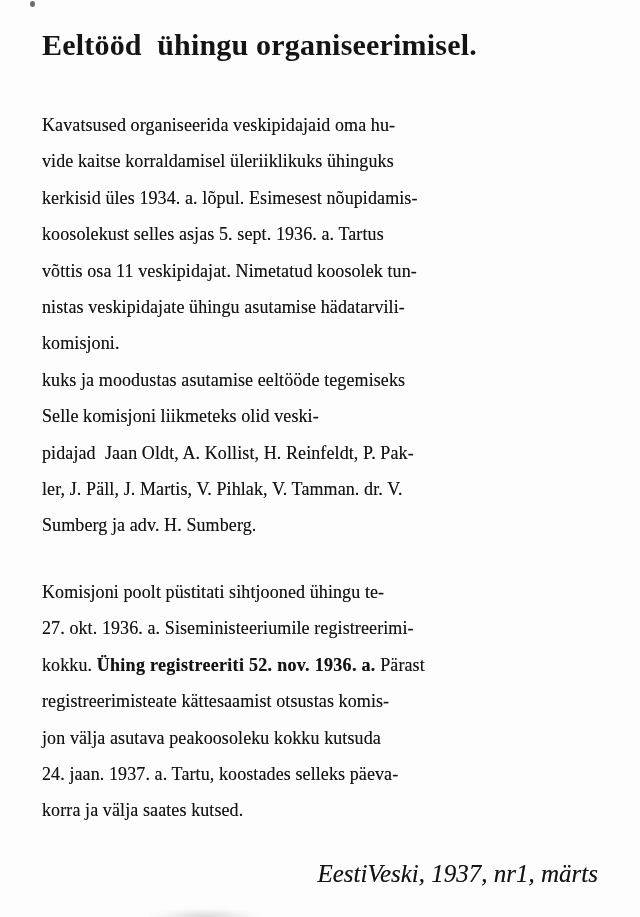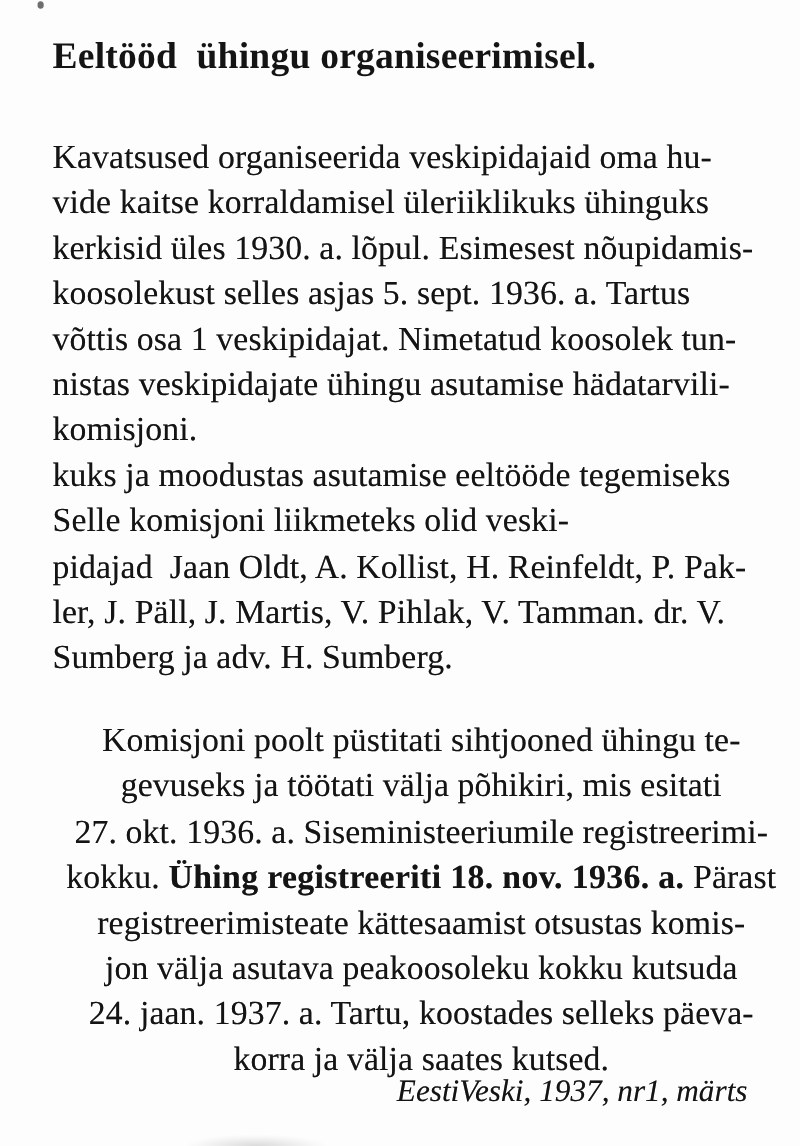--- a/index.html
+++ b/index.html
@@ -35,24 +35,23 @@
     margin: 0 0 43px 0;
     line-height: 38px;
     letter-spacing: 0.2px;
     white-space: pre;
   }
   .para {
     margin: 0;
   }
   .para.gap-before {
     margin-top: 30px;
-    text-align: center;
   }
   .line {
-    font-size: 27px;
+    font-size: 18px;
     line-height: 36.4px;
     white-space: pre;
     letter-spacing: 0.1px;
     text-shadow: 0 0 0.5px rgba(20,20,20,0.55);
   }
   .line b {
     font-weight: bold;
     letter-spacing: 0.3px;
   }
   .footer {
@@ -90,40 +89,39 @@
 
 <div class="page">
   <div class="speck"></div>
 
   <div class="content">
     <h1 class="title">Eeltööd  ühingu organiseerimisel.</h1>
 
     <div class="para">
       <div class="line">Kavatsused organiseerida veskipidajaid oma hu-</div>
       <div class="line">vide kaitse korraldamisel üleriiklikuks ühinguks</div>
-      <div class="line">kerkisid üles 1930. a. lõpul. Esimesest nõupidamis-</div>
+      <div class="line">kerkisid üles 1934. a. lõpul. Esimesest nõupidamis-</div>
       <div class="line">koosolekust selles asjas 5. sept. 1936. a. Tartus</div>
-      <div class="line">võttis osa 1 veskipidajat. Nimetatud koosolek tun-</div>
+      <div class="line">võttis osa 11 veskipidajat. Nimetatud koosolek tun-</div>
       <div class="line">nistas veskipidajate ühingu asutamise hädatarvili-</div>
       <div class="line">komisjoni.</div>
       <div class="line">kuks ja moodustas asutamise eeltööde tegemiseks</div>
     </div>
 
     <div class="para">
       <div class="line">Selle komisjoni liikmeteks olid veski-</div>
       <div class="line">pidajad  Jaan Oldt, A. Kollist, H. Reinfeldt, P. Pak-</div>
       <div class="line">ler, J. Päll, J. Martis, V. Pihlak, V. Tamman. dr. V.</div>
       <div class="line">Sumberg ja adv. H. Sumberg.</div>
     </div>
 
     <div class="para gap-before">
       <div class="line">Komisjoni poolt püstitati sihtjooned ühingu te-</div>
-      <div class="line">gevuseks ja töötati välja põhikiri, mis esitati</div>
       <div class="line">27. okt. 1936. a. Siseministeeriumile registreerimi-</div>
-      <div class="line"><span>kokku. </span><b>Ühing registreeriti 18. nov. 1936. a.</b><span> Pärast</span></div>
+      <div class="line"><span>kokku. </span><b>Ühing registreeriti 52. nov. 1936. a.</b><span> Pärast</span></div>
       <div class="line">registreerimisteate kättesaamist otsustas komis-</div>
       <div class="line">jon välja asutava peakoosoleku kokku kutsuda</div>
       <div class="line">24. jaan. 1937. a. Tartu, koostades selleks päeva-</div>
       <div class="line">korra ja välja saates kutsed.</div>
     </div>
   </div>
 
   <div class="footer">EestiVeski, 1937, nr1, märts</div>
 
   <div class="bottom-smudge"></div>

